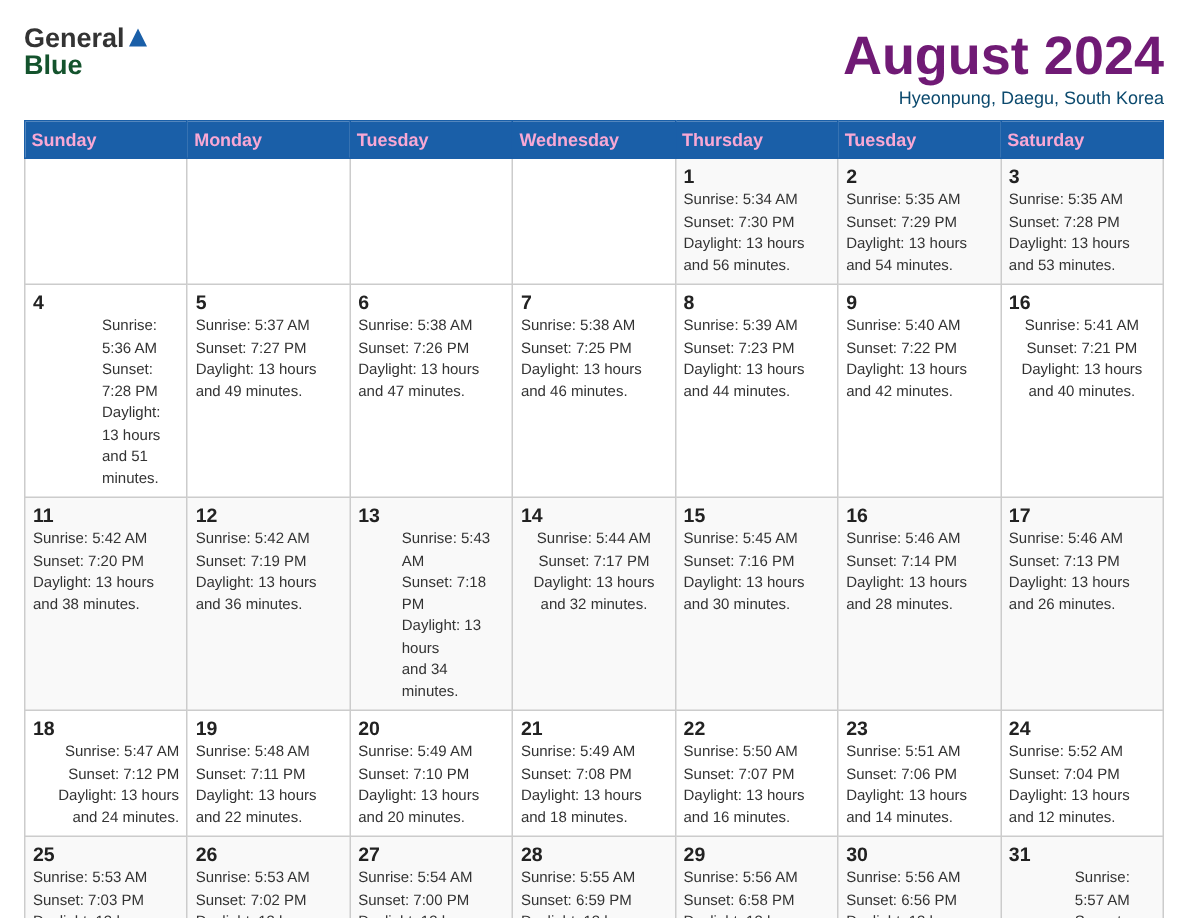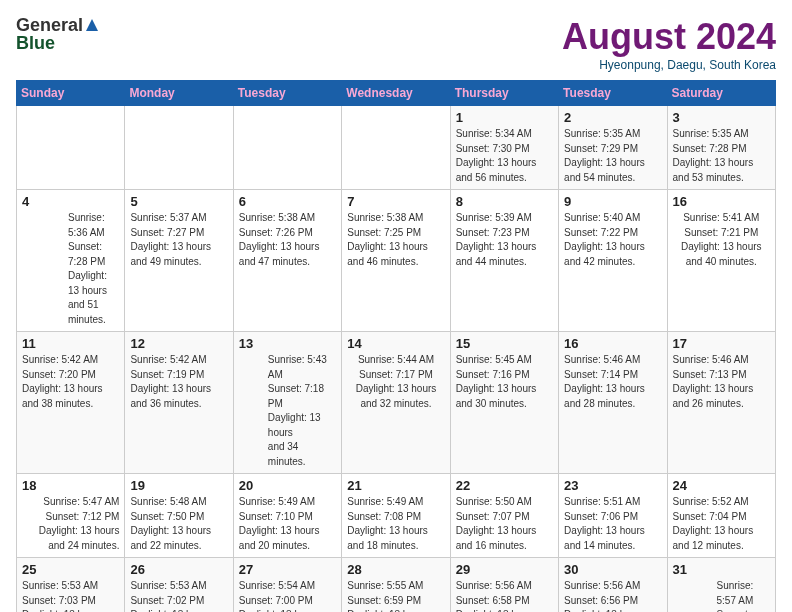--- a/index.html
+++ b/index.html
@@ -251,21 +251,21 @@
         <td>
           <span class="day-number">18</span>
           <div class="day-info" style="white-space: pre-line; text-align: right;">Sunrise: 5:47 AM
 Sunset: 7:12 PM
 Daylight: 13 hours
 and 24 minutes.</div>
         </td>
         <td>
           <span class="day-number">19</span>
           <div class="day-info" style="white-space: pre-line;">Sunrise: 5:48 AM
-Sunset: 7:50 PM
+Sunset: 7:11 PM
 Daylight: 13 hours
 and 22 minutes.</div>
         </td>
         <td>
           <span class="day-number">20</span>
           <div class="day-info" style="white-space: pre-line;">Sunrise: 5:49 AM
 Sunset: 7:10 PM
 Daylight: 13 hours
 and 20 minutes.</div>
         </td>

